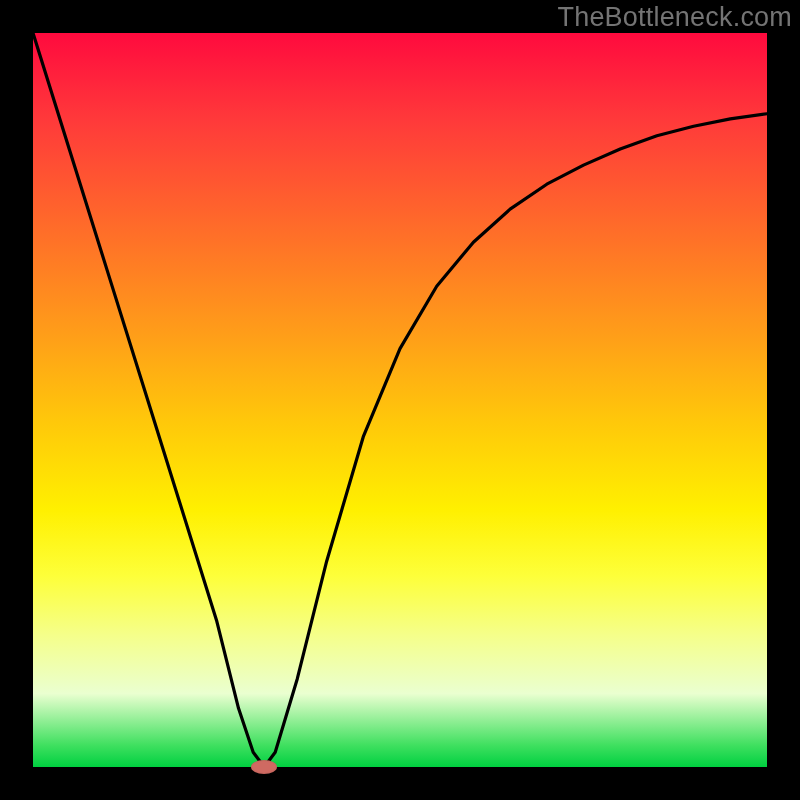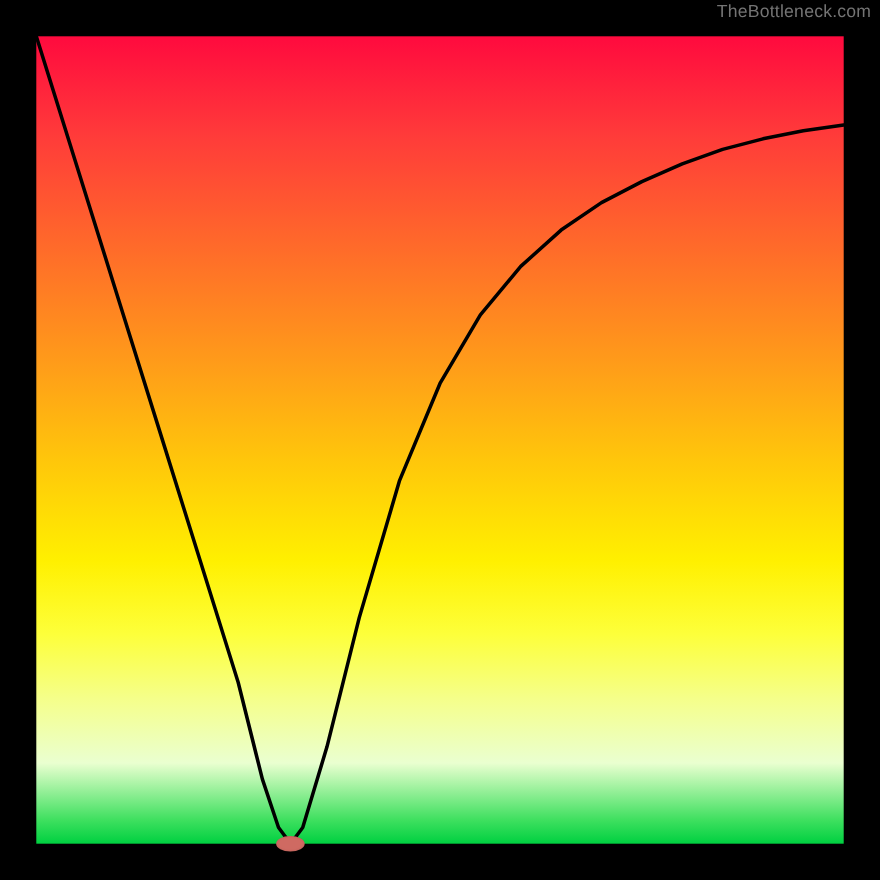--- a/index.html
+++ b/index.html
@@ -39,21 +39,21 @@
       #eaffd0 90%,
       #40e060 97%,
       #00d040 100%
     );
   }
   .watermark {
     position: absolute;
     top: 2px;
     right: 8px;
     color: #747474;
-    font-size: 16px;
+    font-size: 27px;
     font-weight: 500;
     letter-spacing: 0.2px;
     user-select: none;
     text-align: center;
   }
   svg.curve {
     position: absolute;
     left: 0;
     top: 0;
     width: 734px;

